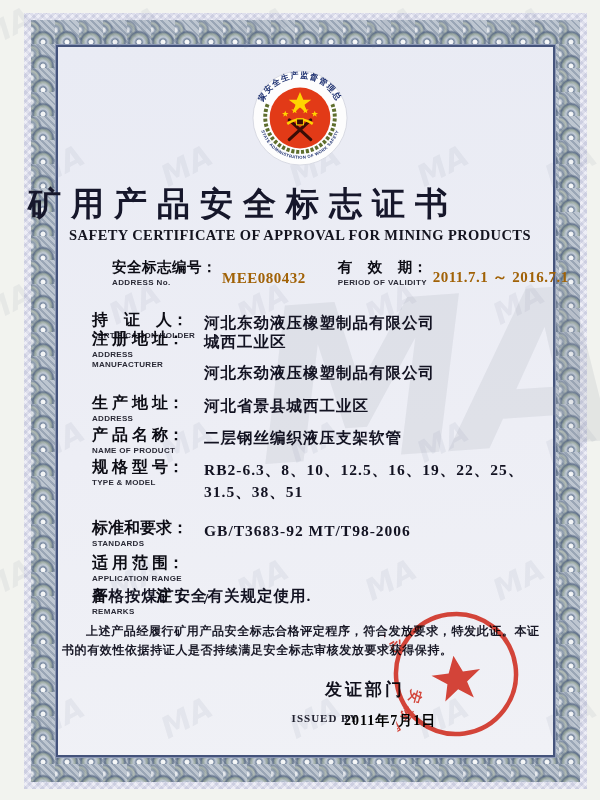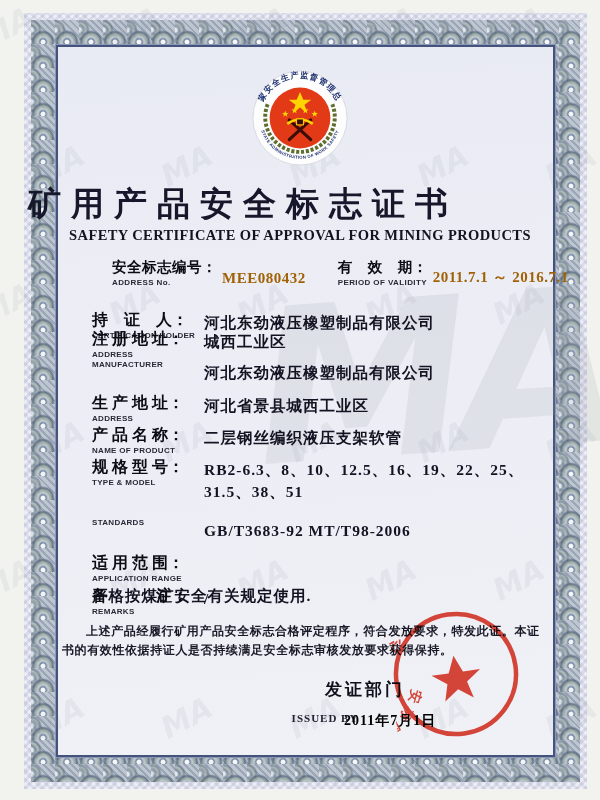--- a/index.html
+++ b/index.html
@@ -213,20 +213,21 @@
   </div>
   <div class="row r6">
     <div class="lab">
         <div class="zh">规 格 型 号：</div>
         <div class="en">TYPE &amp; MODEL</div>
       </div>
     <div class="val">RB2-6.3、8、10、12.5、16、19、22、25、31.5、38、51</div>
   </div>
   <div class="row r7">
     <div class="lab">
+        <div class="zh">标准和要求：</div>
         <div class="en">STANDARDS</div>
       </div>
     <div class="val">GB/T3683-92 MT/T98-2006</div>
   </div>
   <div class="row r8">
     <div class="lab">
         <div class="zh">适 用 范 围：</div>
         <div class="en">APPLICATION RANGE</div>
       </div>
     <div class="val">严格按煤矿安全有关规定使用.</div>

